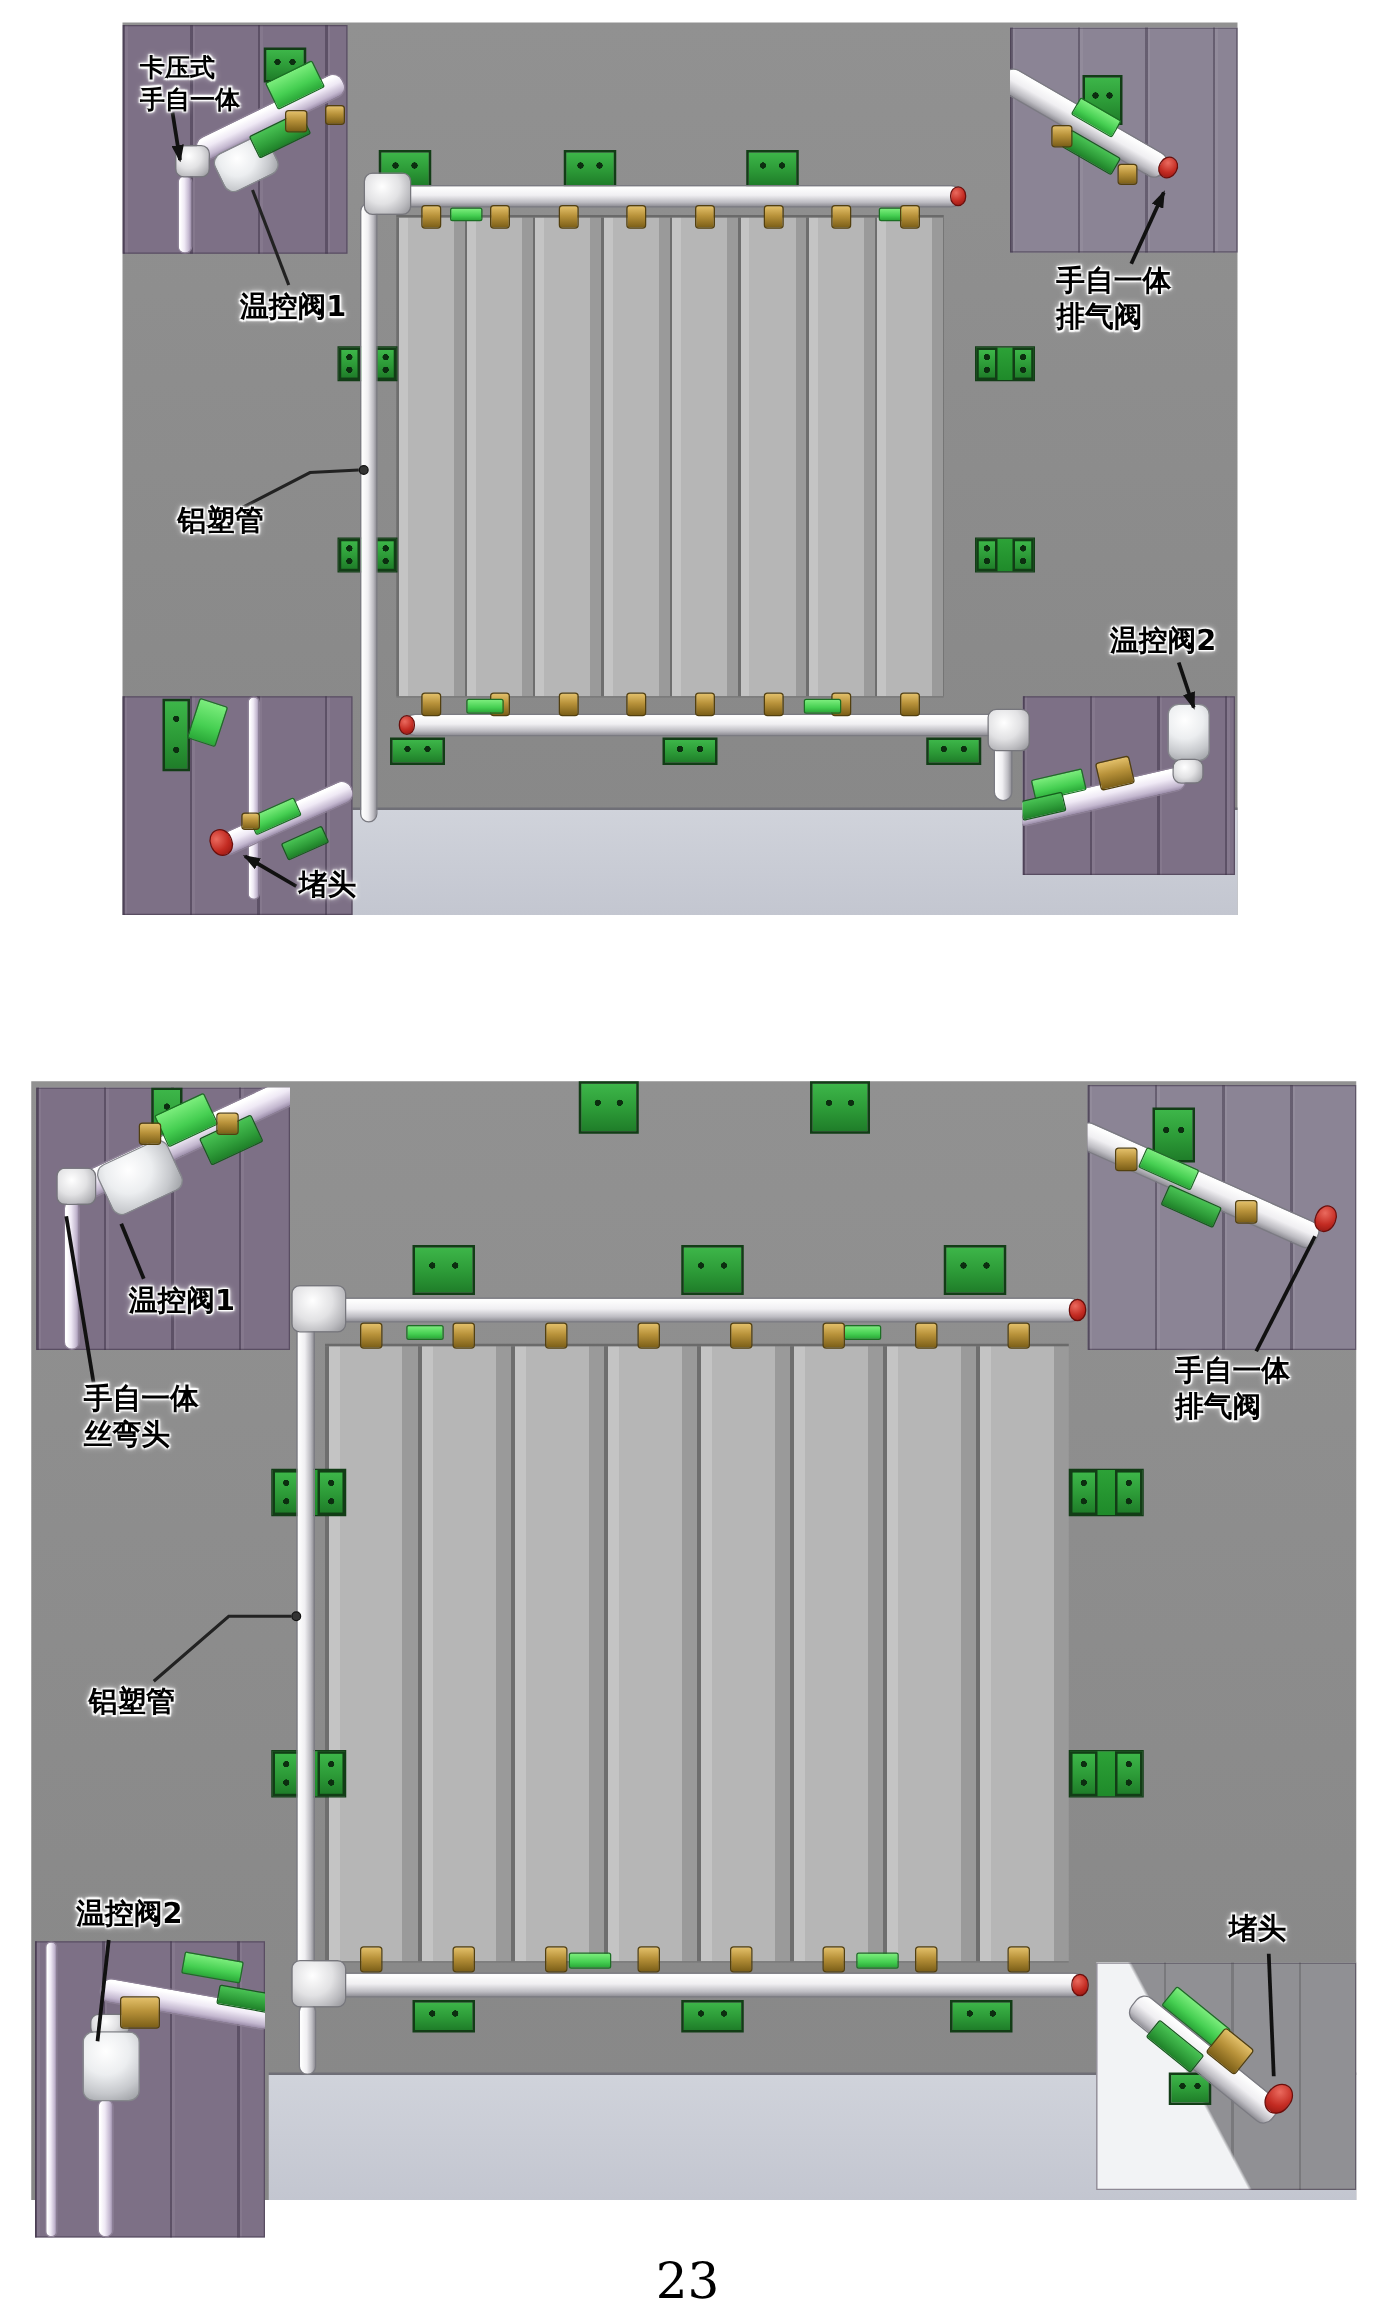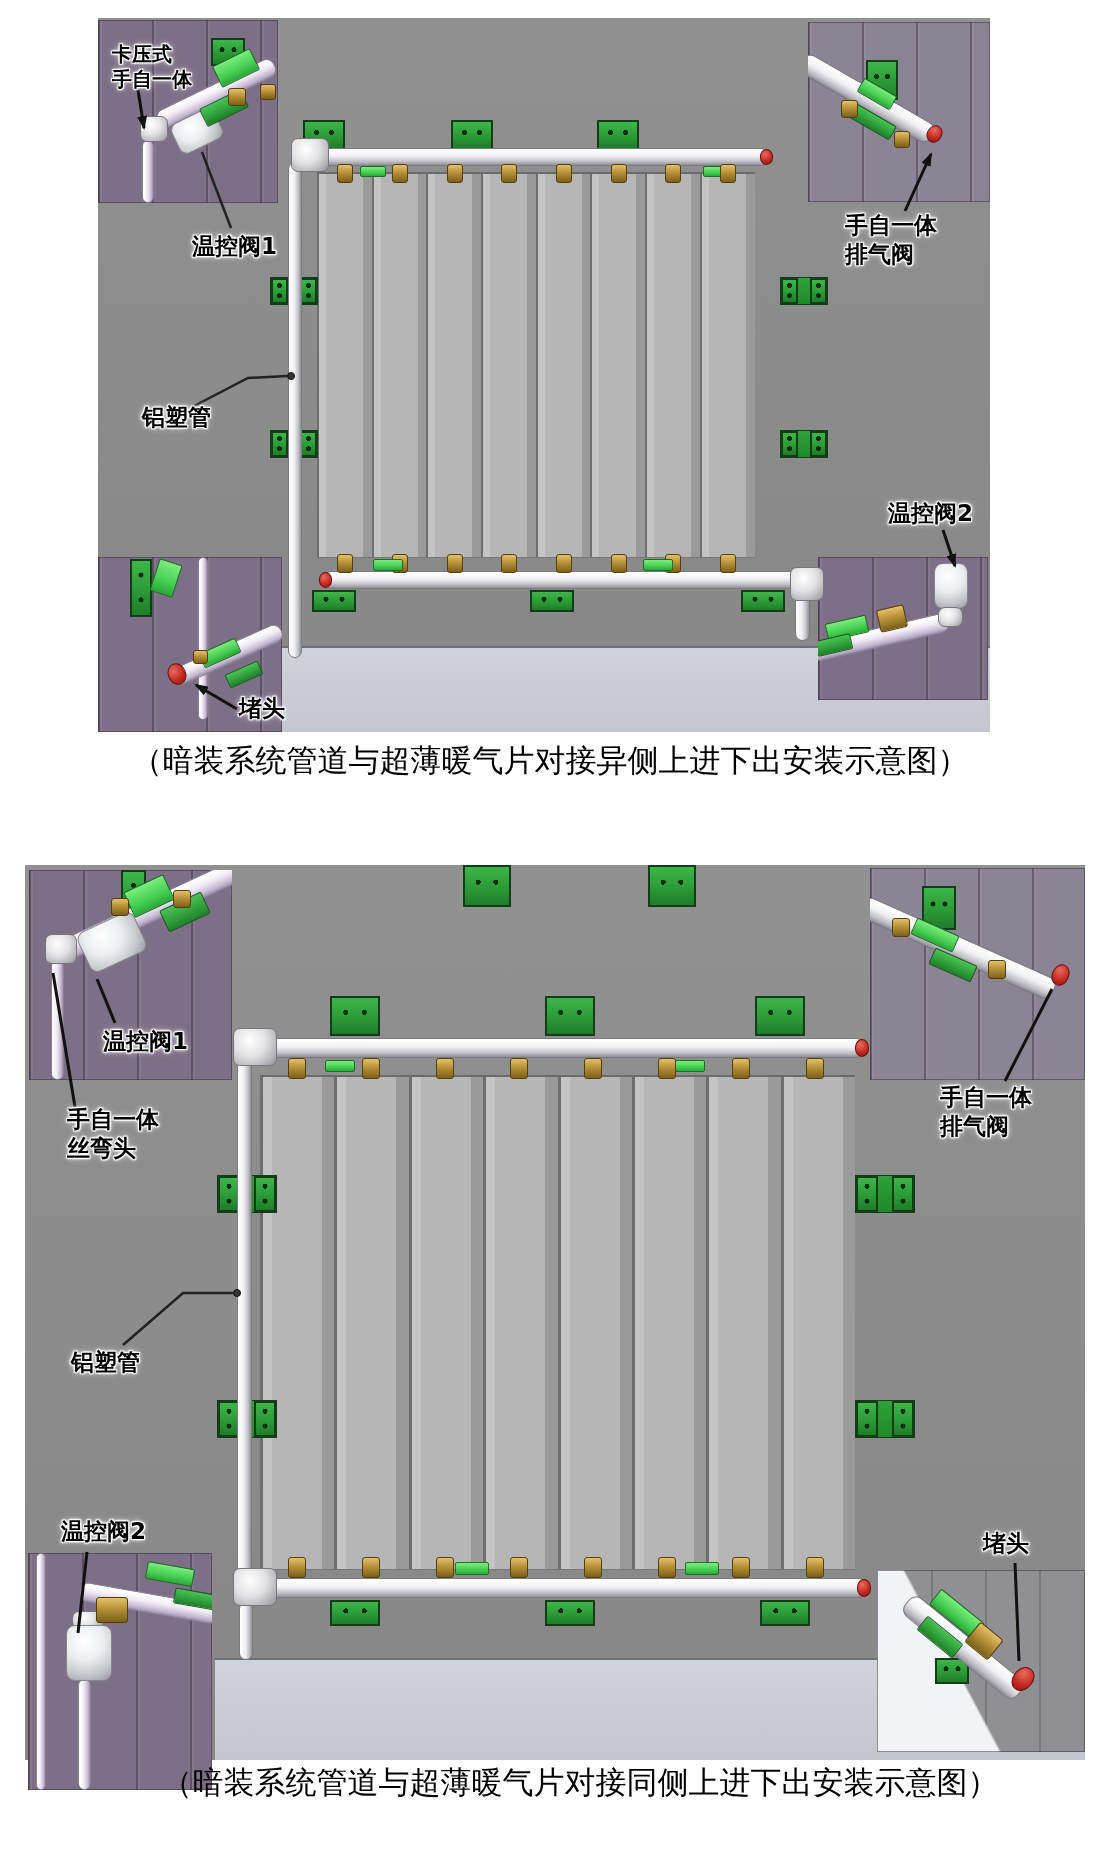--- a/index.html
+++ b/index.html
@@ -174,21 +174,20 @@
     <div class="lbl small" style="left:14px;top:24px;">卡压式
 手自一体</div>
     <div class="lbl" style="left:94px;top:214px;">温控阀1</div>
     <div class="lbl" style="left:747px;top:193px;">手自一体
 排气阀</div>
     <div class="lbl" style="left:44px;top:385px;">铝塑管</div>
     <div class="lbl" style="left:790px;top:481px;">温控阀2</div>
     <div class="lbl" style="left:141px;top:676px;">堵头</div>
   </div>
 
-  <div class="caption" style="left:0;width:100%;top:740px;">（暗装系统管道与超薄暖气片对接异侧上进下出安装示意图）</div>
 
   <div class="figure" style="left:25px;top:865px;width:1060px;height:895px;">
     <div class="wall"></div>
     <div class="floor" style="left:190px;top:793px;width:870px;height:102px;"></div>
 
     <div class="radiator p74" style="left:235px;top:210px;width:595px;height:495px;"></div>
 
     <div class="plate ph" style="left:438px;top:0;width:48px;height:42px;"></div>
     <div class="plate ph" style="left:623px;top:0;width:48px;height:42px;"></div>
 
@@ -306,15 +305,15 @@
     <div class="lbl" style="left:78px;top:162px;">温控阀1</div>
     <div class="lbl" style="left:42px;top:240px;">手自一体
 丝弯头</div>
     <div class="lbl" style="left:915px;top:218px;">手自一体
 排气阀</div>
     <div class="lbl" style="left:46px;top:483px;">铝塑管</div>
     <div class="lbl" style="left:36px;top:652px;">温控阀2</div>
     <div class="lbl" style="left:958px;top:664px;">堵头</div>
   </div>
 
-  <div class="caption" style="left:120px;width:920px;top:1762px;">（暗装系统管道与超薄暖气片对接同侧上进下出安装示意图）</div>
-
+
+  <div class="pnum" style="top:1802px;">23</div>
 </div>
 
 </body></html>

